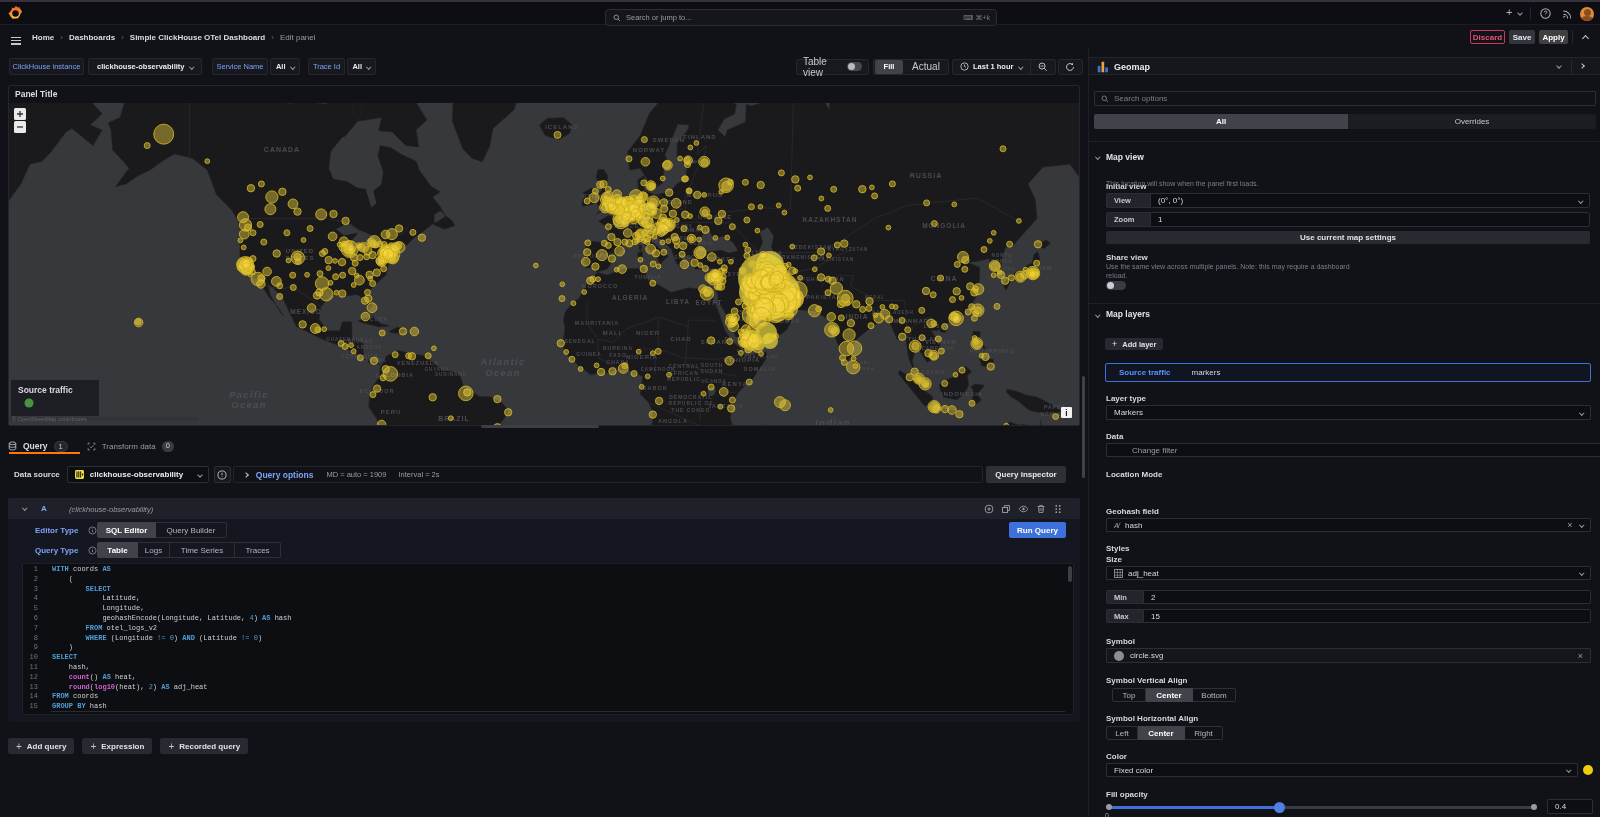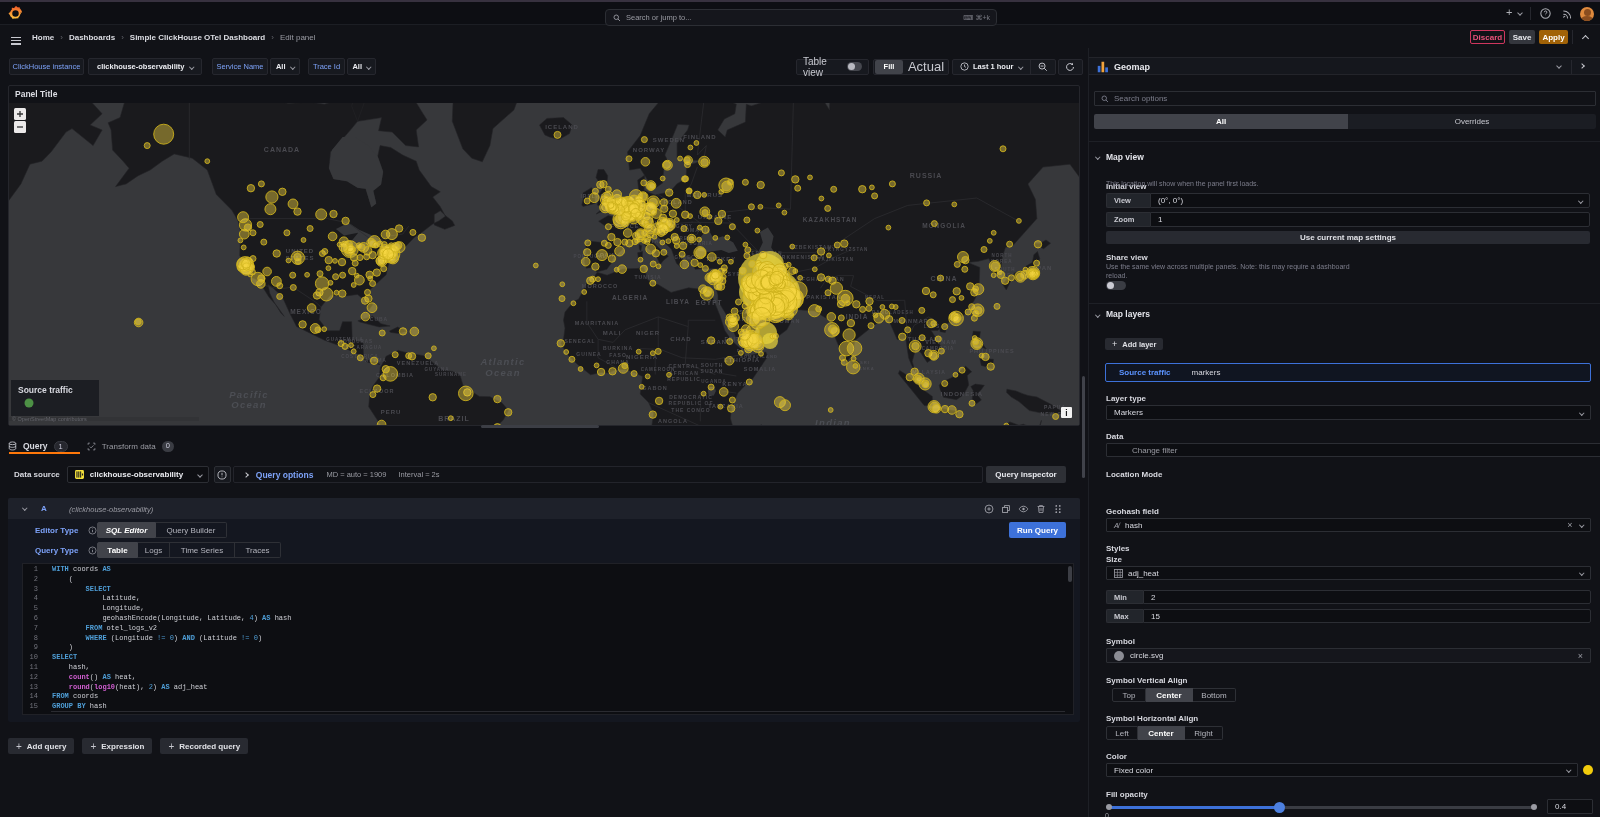--- a/index.html
+++ b/index.html
@@ -86,21 +86,21 @@
     <span class="crumb">Home</span>
       <span class="crumbsep">›</span>
     <span class="crumb">Dashboards</span>
       <span class="crumbsep">›</span>
     <span class="crumb">Simple ClickHouse OTel Dashboard</span>
       <span class="crumbsep">›</span>
     <span style="font-size:8px;color:#9a9ba3;">Edit panel</span>
   </div>
   <div class="abs" style="left:1470px;top:4px;width:35px;height:14px;border:1px solid #cf365e;border-radius:2px;color:#e8537a;font-size:8px;font-weight:700;display:flex;align-items:center;justify-content:center;">Discard</div>
   <div class="abs" style="left:1509px;top:4px;width:26px;height:14px;background:#34363d;border-radius:2px;color:#e8e9ee;font-size:8px;font-weight:700;display:flex;align-items:center;justify-content:center;">Save</div>
-  <div class="abs" style="left:1539px;top:4px;width:29px;height:14px;background:#a16207;border-radius:2px;color:#fff;font-size:8px;font-weight:700;display:flex;align-items:center;justify-content:center;">Apply</div>
+  <div class="abs" style="left:1539px;top:4px;width:29px;height:14px;background:#404040;border-radius:2px;color:#fff;font-size:8px;font-weight:700;display:flex;align-items:center;justify-content:center;">Apply</div>
   <div class="abs" style="left:1572px;top:4px;width:1px;height:14px;background:#26272e;"></div>
   <span class="abs chev up" style="left:1583px;top:10px;border-color:#c7c8cf;"></span>
 </div>
 
 <div class="abs row" style="left:9px;top:58px;height:17px;">
   <div class="tbox" style="width:75px;justify-content:center;padding:0;">
       <span class="lblblue" style="font-size:7.5px;font-weight:400;">ClickHouse instance</span>
     </div>
   <div class="tbox" style="margin-left:4px;width:114px;justify-content:center;padding:0;font-weight:700;font-size:7.5px;color:#ecedf2;">clickhouse-observability<span class="chev down" style="margin-left:5px;width:3.5px;height:3.5px;"></span></div>
   <div class="tbox" style="margin-left:10px;width:56px;justify-content:center;padding:0;">
@@ -114,21 +114,21 @@
 </div>
 <div class="abs row" style="left:796px;top:58.5px;height:16px;">
   <div class="tbox" style="width:73px;height:16px;padding:0 6px;">
       <span style="font-size:10px;color:#c8c9d0;">Table view</span>
   <div style="width:18px;height:9px;border-radius:5px;background:#45474e;margin-left:5px;position:relative;">
         <div style="position:absolute;left:1px;top:1px;width:7px;height:7px;border-radius:50%;background:#b9bac1;"></div>
       </div>
     </div>
   <div class="row" style="margin-left:4px;border:1px solid #26272e;border-radius:2px;height:16px;background:#17191f;">
     <div style="height:14px;background:#41434a;color:#fff;font-weight:700;font-size:7.5px;display:flex;align-items:center;justify-content:center;width:28px;border-radius:2px;margin:0 1px;">Fill</div>
-    <div style="height:14px;color:#c8c9d0;font-size:13px;display:flex;align-items:center;justify-content:center;width:44px;">Actual</div>
+    <div style="height:14px;color:#c8c9d0;font-size:10px;display:flex;align-items:center;justify-content:center;width:44px;">Actual</div>
   </div>
   <div class="row" style="margin-left:3px;height:16px;border:1px solid #26272e;border-radius:2px;background:#17191f;">
     <div class="row" style="height:16px;padding:0 7px;">
       <svg width="9" height="9" viewBox="0 0 16 16" style="margin-right:4px;">
           <circle cx="8" cy="8" r="6.5" fill="none" stroke="#c8c9d0" stroke-width="1.5"></circle>
           <path d="M8 4.5V8l2.5 1.5" fill="none" stroke="#c8c9d0" stroke-width="1.5"></path>
         </svg>
       <span style="font-weight:700;color:#ecedf2;font-size:7.5px;">Last 1 hour</span>
         <span class="chev down" style="margin-left:6px;width:3.5px;height:3.5px;"></span>
     </div>
@@ -1263,21 +1263,21 @@
           <circle cx="10.8" cy="13" r="1.4" fill="#a2a3ab"></circle>
         </svg>
     </div>
   </div>
   <span class="lblblue abs" style="left:27px;top:28px;font-size:8px;">Editor Type</span>
   <svg class="abs" style="left:80px;top:28px;" width="9" height="9" viewBox="0 0 16 16">
       <circle cx="8" cy="8" r="6.3" fill="none" stroke="#9a9ba3" stroke-width="1.3"></circle>
       <path d="M8 7v4M8 4.6v1" stroke="#9a9ba3" stroke-width="1.4"></path>
     </svg>
   <div class="abs row" style="left:89px;top:24px;">
-    <div class="seg sel" style="width:59px;border-radius:2px 0 0 2px;font-style:italic;">SQL Editor</div>
+    <div class="seg sel" style="width:59px;border-radius:2px 0 0 2px;">SQL Editor</div>
     <div class="seg" style="width:71px;border-left:none;border-radius:0 2px 2px 0;">Query Builder</div>
   </div>
   <div class="abs" style="left:1001px;top:24px;width:57px;height:16px;background:#3d71d9;border-radius:2px;display:flex;align-items:center;justify-content:center;font-size:8px;font-weight:700;color:#fff;">Run Query</div>
   <span class="lblblue abs" style="left:27px;top:48px;font-size:8px;">Query Type</span>
   <svg class="abs" style="left:80px;top:48px;" width="9" height="9" viewBox="0 0 16 16">
       <circle cx="8" cy="8" r="6.3" fill="none" stroke="#9a9ba3" stroke-width="1.3"></circle>
       <path d="M8 7v4M8 4.6v1" stroke="#9a9ba3" stroke-width="1.4"></path>
     </svg>
   <div class="abs row" style="left:89px;top:44px;">
     <div class="seg sel" style="width:41px;border-radius:2px 0 0 2px;">Table</div>

